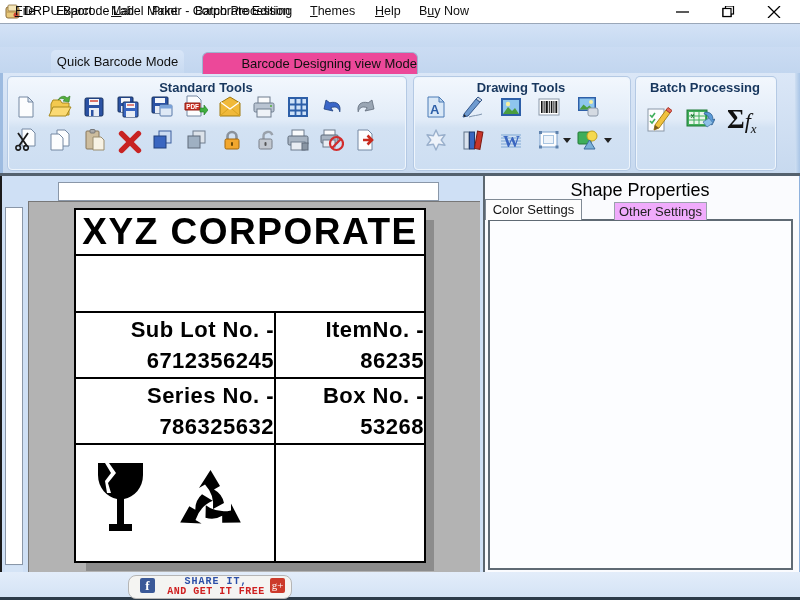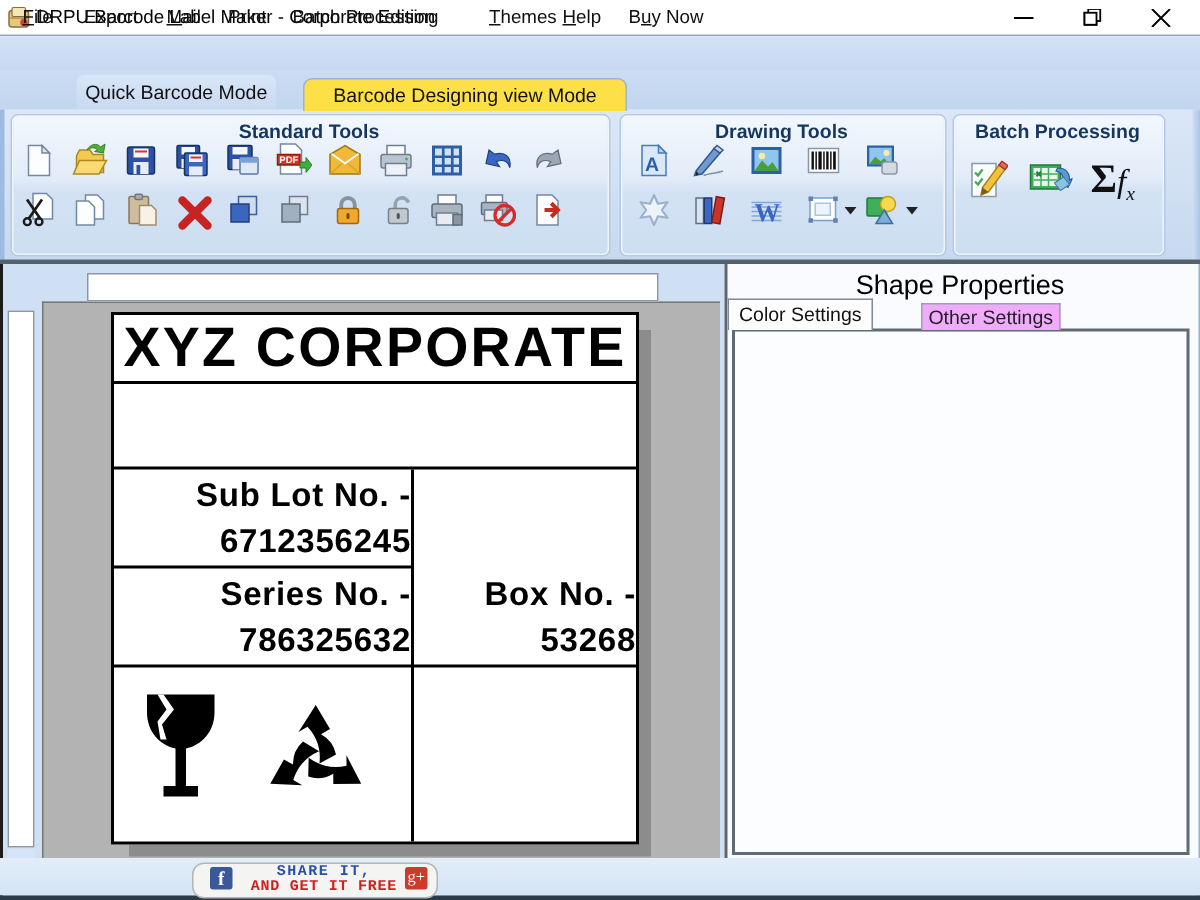--- a/index.html
+++ b/index.html
@@ -6,22 +6,22 @@
   body{width:800px;height:600px;position:relative;overflow:hidden;
        font-family:"Liberation Sans",sans-serif;background:#cfe0f5;}
   .abs{position:absolute;}
   .titlebar{left:0;top:0;width:800px;height:23px;background:#fff;border-bottom:1px solid #9aa7b8;}
   .title-txt{left:24px;top:4px;font-size:12.5px;color:#000;}
   .menubar{left:0;top:24px;width:800px;height:23px;background:linear-gradient(#d3e2f6,#c6d9f1);}
   .menu-item{top:4px;font-size:12.5px;color:#101010;}
   .tabrow{left:0;top:47px;width:800px;height:26px;background:linear-gradient(#cbdcf3,#c2d6ef);}
   .qtab{left:51px;top:50px;width:133px;height:23px;font-size:13px;color:#101010;text-align:center;line-height:23px;
         background:linear-gradient(#d8e6f8,#c8daf1);border-radius:5px 5px 0 0;}
-  .wtab{left:202px;top:52px;width:214px;height:21px;background:#fde047;border:1px solid #9db4d0;border-bottom:none;
-        border-radius:6px 6px 0 0;font-size:13px;color:#101010;text-align:center;line-height:21px;}
+  .wtab{left:202px;top:52px;width:214px;height:21px;background:#ec4899;border:1px solid #9db4d0;border-bottom:none;
+        border-radius:6px 6px 0 0;font-size:13px;color:#101010;text-align:right;line-height:21px;}
   .toolbar{left:0;top:73px;width:800px;height:100px;background:linear-gradient(#dbe7f7,#c7d9ef);}
   .tb-edge{left:0;top:73px;width:3px;height:100px;background:#9dbbe0;}
   .tb-edge-r{left:795px;top:73px;width:5px;height:100px;background:linear-gradient(90deg,#cfdff2,#a9c5e6);}
   .group{top:77px;height:91px;border-radius:4px;border:1px solid #eef5fc;
          background:linear-gradient(#f2f7fd,#e2ecf8 45%,#d3e2f3 55%,#cddef2);
          box-shadow:0 0 0 1px #b4c9e4;}
   .group-title{top:80px;font-size:13px;color:#17365d;text-align:center;font-weight:bold;}
   .sep{left:0;top:173px;width:800px;height:3px;background:#54616e;}
   .icon{width:24px;height:24px;}
   .canvas-bg{left:2px;top:176px;width:481px;height:396px;background:#cfe0f5;}
@@ -71,21 +71,21 @@
   <rect x="47" y="2.5" width="8" height="8" fill="#fff" stroke="#000" stroke-width="1.2"></rect>
   <path d="M92 0l12 12M104 0L92 12" stroke="#000" stroke-width="1.3"></path>
 </svg>
 
 <div class="abs menubar"></div>
 <div class="abs menu-item" style="left:15px"><u>F</u>ile</div>
 <div class="abs menu-item" style="left:56px">Export</div>
 <div class="abs menu-item" style="left:111px"><u>M</u>ail</div>
 <div class="abs menu-item" style="left:152px">Print</div>
 <div class="abs menu-item" style="left:195px">Batch Processing</div>
-<div class="abs menu-item" style="left:326px"><u>T</u>hemes</div>
+<div class="abs menu-item" style="left:310px"><u>T</u>hemes</div>
 <div class="abs menu-item" style="left:375px"><u>H</u>elp</div>
 <div class="abs menu-item" style="left:419px">B<u>u</u>y Now</div>
 
 <div class="abs tabrow"></div>
 <div class="abs qtab">Quick Barcode Mode</div>
 
 <div class="abs toolbar"></div>
 <div class="abs tb-edge"></div>
 <div class="abs tb-edge-r"></div>
 <div class="abs group" style="left:8px;width:396px"></div>
@@ -311,20 +311,23 @@
 
 <div class="abs vruler-cap"></div>
 
 <div class="abs label">
   <div class="abs lbl-row1"></div>
   <div class="abs xyz">XYZ CORPORATE</div>
   <div class="abs lbl-row2"></div>
 
   <div class="abs lbl-row34" style="left:0;top:103px;width:198px;height:64px">
      <div class="abs cell" style="left:0;top:1px;width:198px">Sub Lot No. -<br>6712356245</div>
+  </div>
+  <div class="abs lbl-row34" style="left:200px;top:103px;width:148px;height:64px">
+     <div class="abs cell" style="left:0;top:1px;width:148px">ItemNo. -<br>86235</div>
   </div>
   <div class="abs lbl-row34" style="left:0;top:169px;width:198px;height:64px">
      <div class="abs cell" style="left:0;top:1px;width:198px">Series No. -<br>786325632</div>
   </div>
   <div class="abs lbl-row34" style="left:200px;top:169px;width:148px;height:64px">
      <div class="abs cell" style="left:0;top:1px;width:148px">Box No. -<br>53268</div>
   </div>
   <div class="abs divv" style="left:198px;top:103px;height:248px"></div>
   <svg class="abs" style="left:20px;top:252px" width="49" height="77" viewBox="0 0 49 77">
     <path d="M2 1 H47 V13 C47 26 38 35 28 37 L28 62 H36 V69 H13 V62 H21 V37 C11 35 2 26 2 13 Z" fill="#000"></path>

